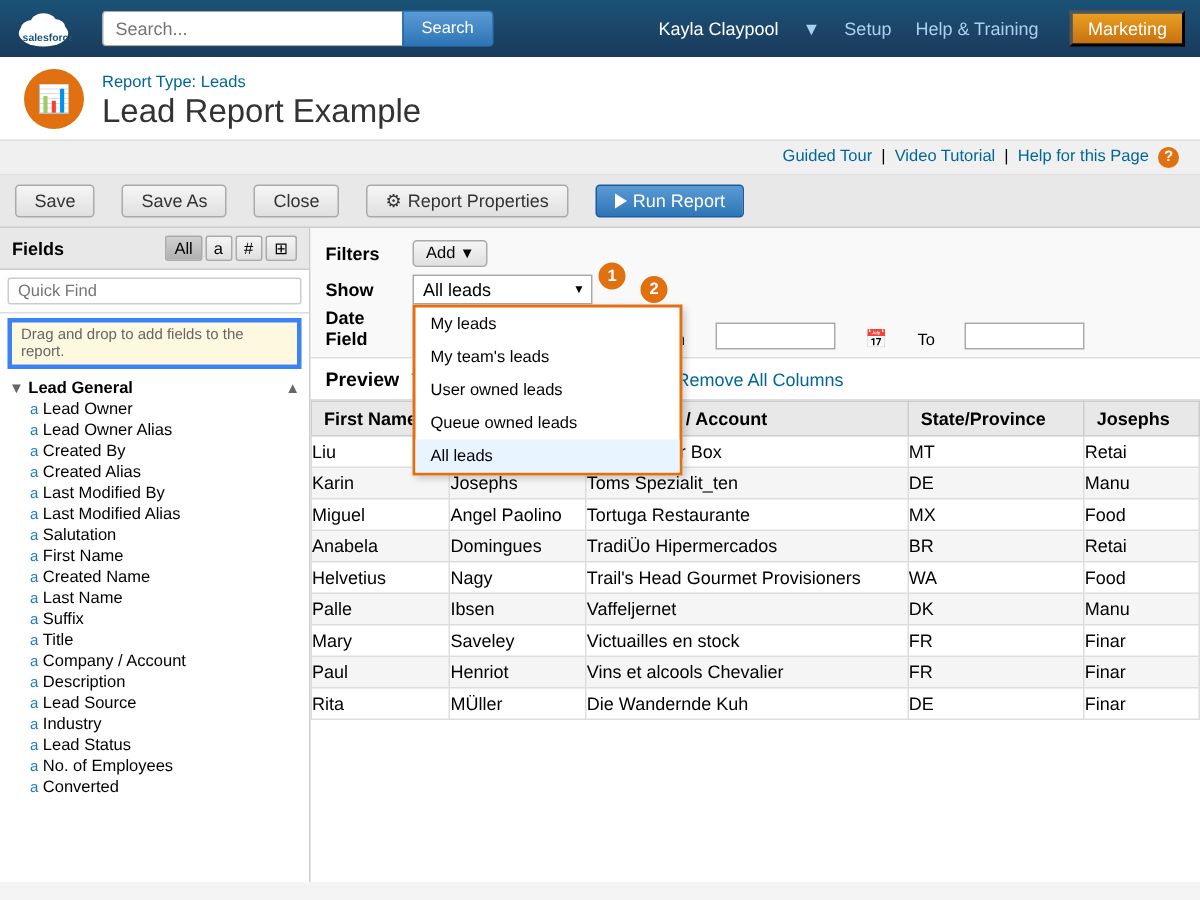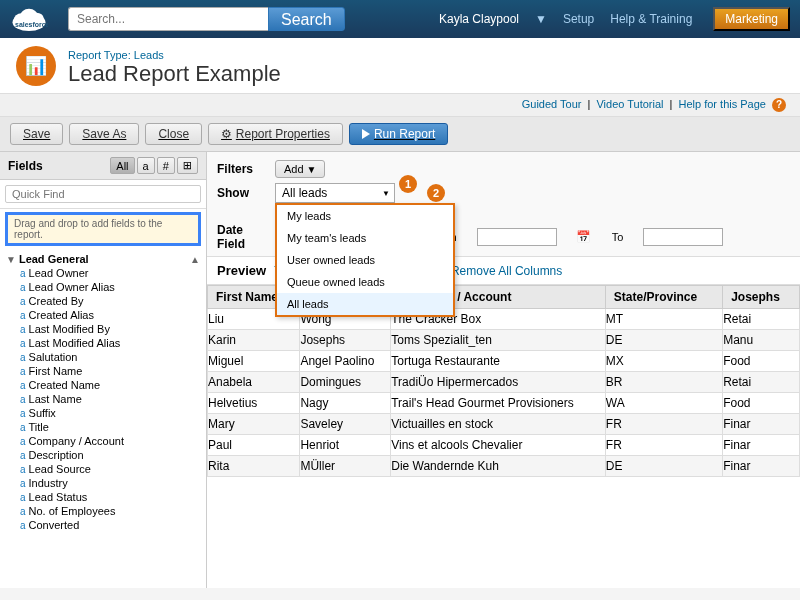--- a/index.html
+++ b/index.html
@@ -30,21 +30,21 @@
       color: #999;
     }
     .search-button {
       background: linear-gradient(180deg, #5b9bd5 0%, #2e75b6 100%);
       color: white;
       border: 1px solid #2e75b6;
       padding: 3px 12px;
       height: 24px;
       cursor: pointer;
       border-radius: 0 3px 3px 0;
-      font-size: 16px;
+      font-size: 11px;
     }
     .header-nav {
       display: flex;
       align-items: center;
       margin-left: auto;
       gap: 16px;
       color: #a8d0f0;
       font-size: 12px;
     }
     .header-nav a {
@@ -98,23 +98,22 @@
       font-size: 10px;
       font-weight: bold;
     }
 
     
     .toolbar {
       background: #e8e8e8;
       padding: 6px 10px;
       display: flex;
       align-items: center;
-      gap: 6px;
+      gap: 18px;
       border-bottom: 1px solid #ccc;
-      text-decoration: underline;
     }
     .btn {
       background: linear-gradient(180deg, #f5f5f5 0%, #e0e0e0 100%);
       border: 1px solid #aaa;
       padding: 3px 12px;
       cursor: pointer;
       border-radius: 3px;
       font-size: 12px;
       color: #333;
     }
@@ -304,23 +303,23 @@
     }
     .dropdown-menu-item {
       padding: 5px 10px;
       cursor: pointer;
       font-size: 11px;
     }
     .dropdown-menu-item.selected { background: #e8f4ff; }
 
     .date-field-row {
       display: flex;
-      align-items: center;
+      align-items: flex-end;
       gap: 20px;
-      margin-top: 20px;
+      margin-top: 2px;
     }
     .date-select {
       border: 1px solid #aaa;
       padding: 2px 5px;
       font-size: 11px;
       background: white;
     }
     .date-range-select {
       border: 1px solid #aaa;
       padding: 2px 5px;
@@ -683,20 +682,27 @@
               <td>Retai</td>
             </tr>
             <tr>
               <td>Helvetius</td>
               <td>Nagy</td>
               <td>Trail's Head Gourmet Provisioners</td>
               <td>WA</td>
               <td>Food</td>
             </tr>
             <tr>
+              <td>Palle</td>
+              <td>Ibsen</td>
+              <td>Vaffeljernet</td>
+              <td>DK</td>
+              <td>Manu</td>
+            </tr>
+            <tr>
               <td>Mary</td>
               <td>Saveley</td>
               <td>Victuailles en stock</td>
               <td>FR</td>
               <td>Finar</td>
             </tr>
             <tr>
               <td>Paul</td>
               <td>Henriot</td>
               <td>Vins et alcools Chevalier</td>

